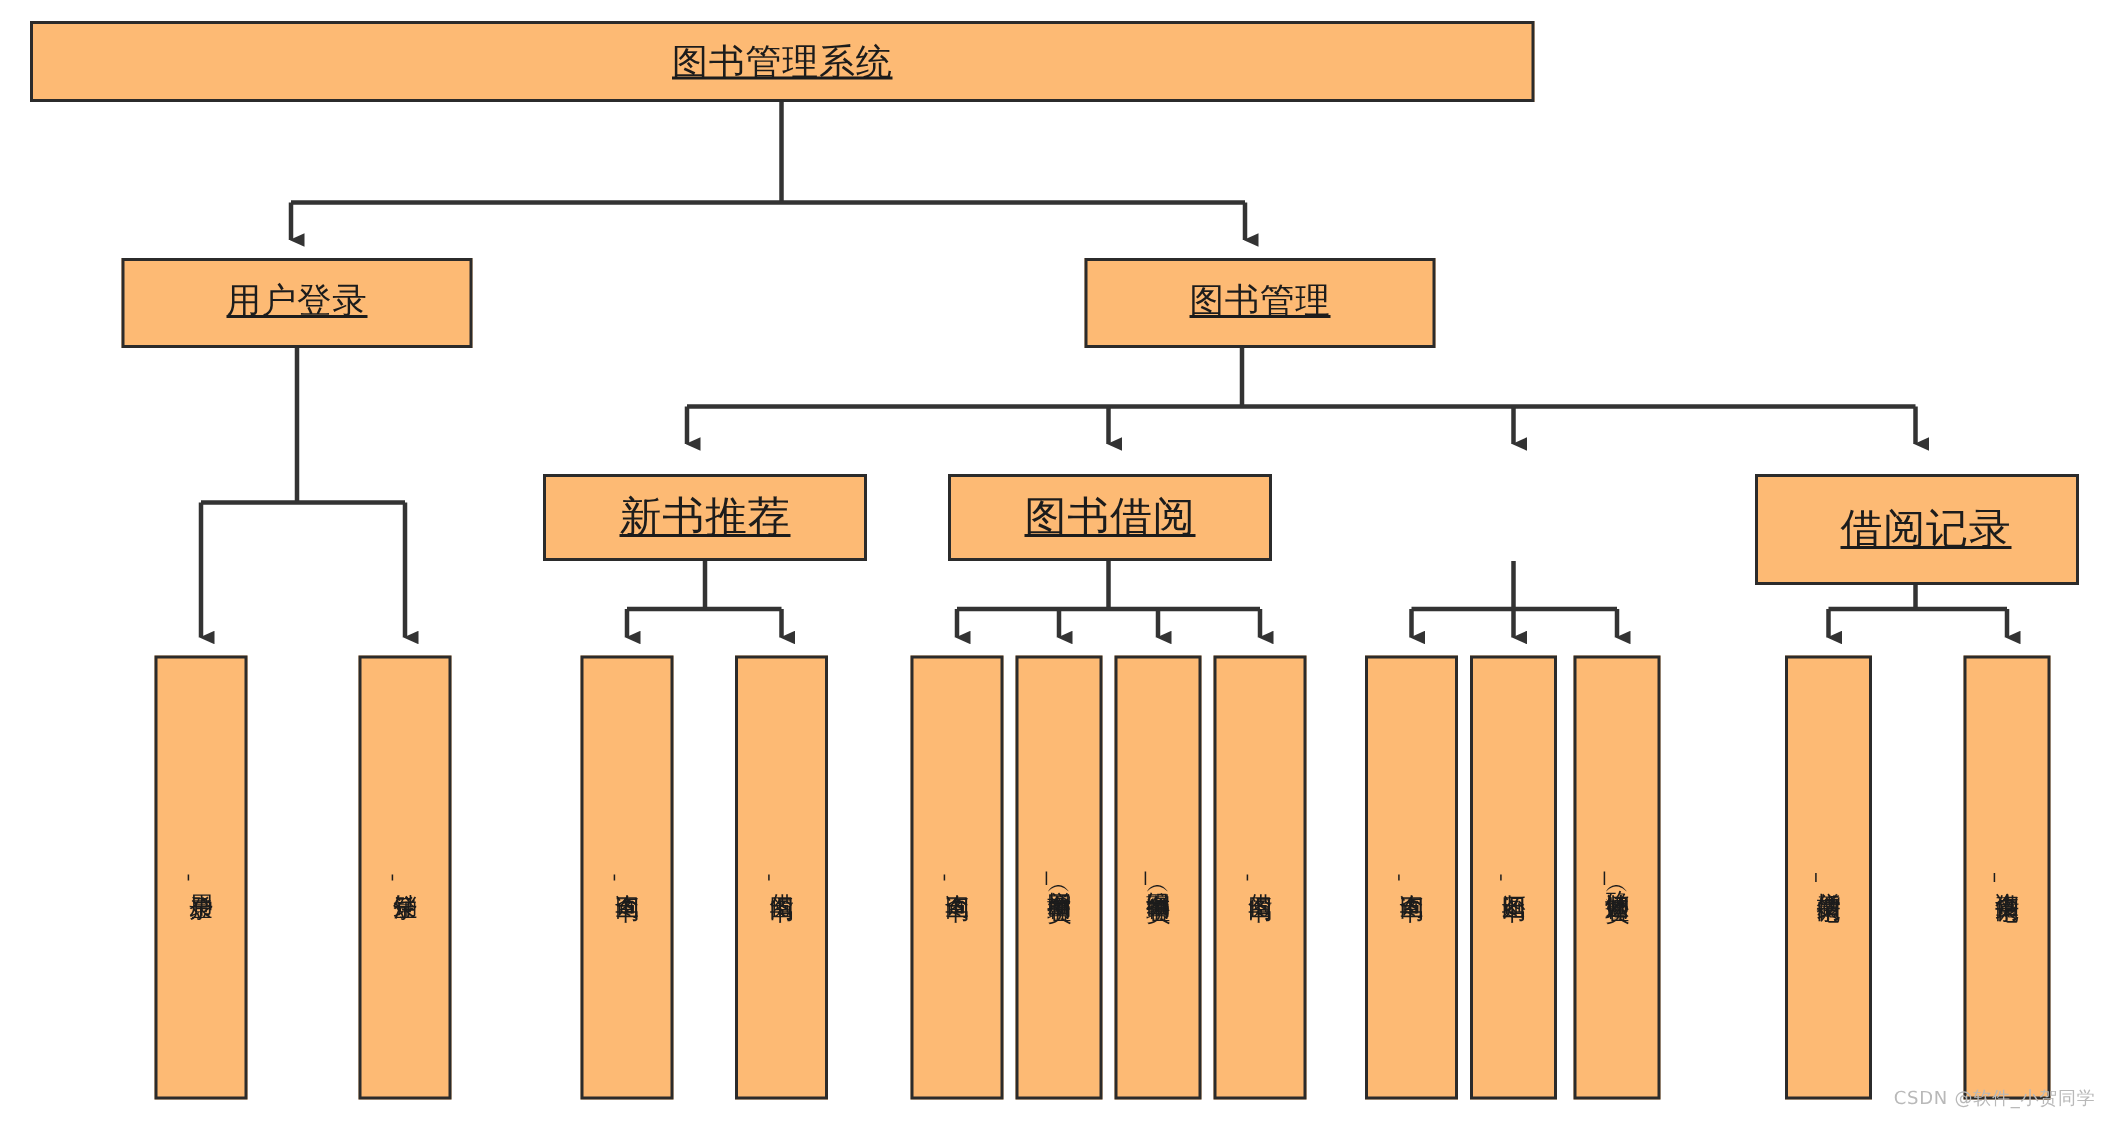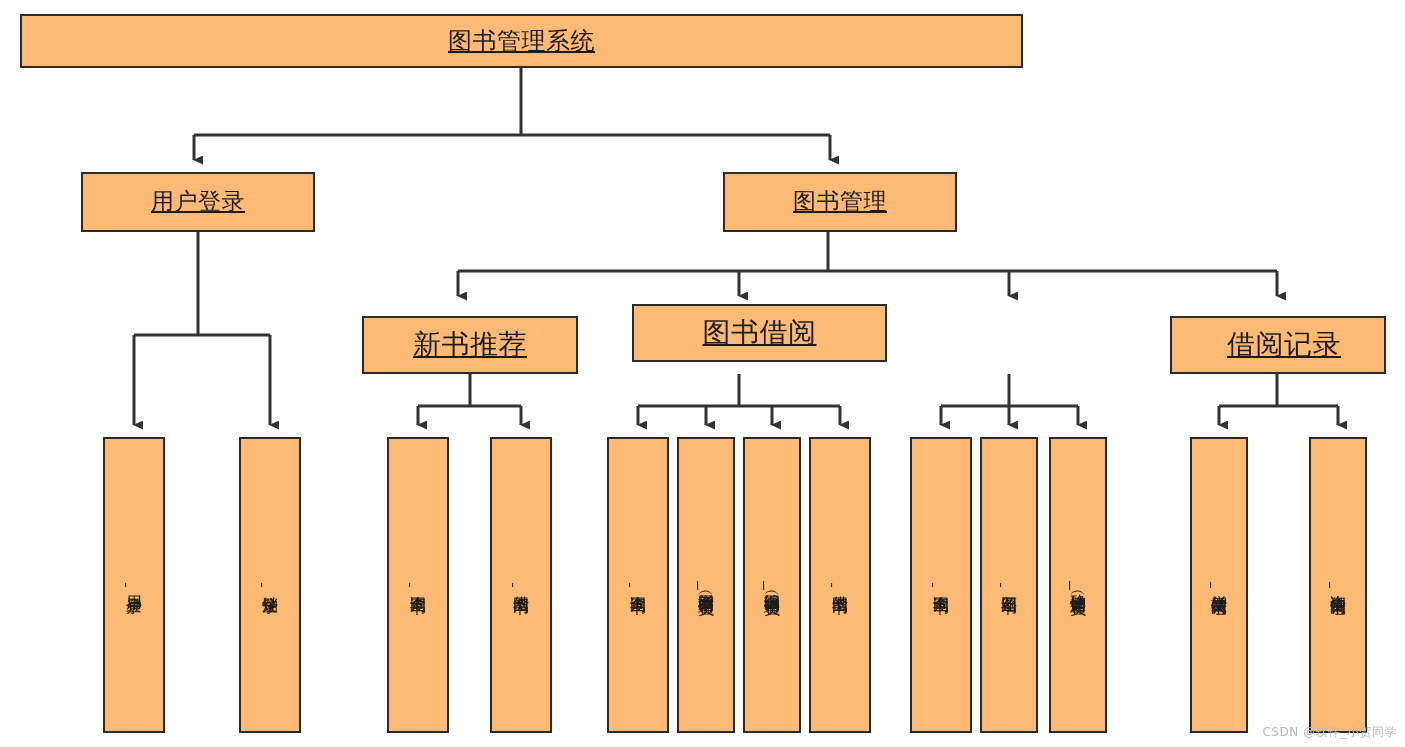--- a/index.html
+++ b/index.html
@@ -121,22 +121,22 @@
       <path d="M 1338 406 L 1338 425" marker-end="url(#arrowhead)"></path>
     </g>
   </svg>
 
   <div class="node node-h node-root" style="left:20px; top:14px; width:1003px; height:54px;">图书管理系统</div>
 
   <div class="node node-h node-l2" style="left:81px; top:172px; width:234px; height:60px;">用户登录</div>
   <div class="node node-h node-l2" style="left:723px; top:172px; width:234px; height:60px;">图书管理</div>
 
   <div class="node node-h node-l3" style="left:362px; top:316px; width:216px; height:58px;">新书推荐</div>
-  <div class="node node-h node-l3" style="left:632px; top:304px; width:255px; height:58px;">图书借阅</div>
-  <div class="node node-h node-l3" style="left:1170px; top:316px; width:216px; height:58px;padding-left:12px;">借阅记录</div>
+  <div class="node node-h node-l3" style="left:632px; top:316px; width:216px; height:58px;">图书借阅</div>
+  <div class="node node-h node-l3" style="left:1170px; top:316px; width:216px; height:74px;padding-left:12px;">借阅记录</div>
 
   <div class="node" style="left:103px; top:437px; width:62px; height:296px;">
     <span class="leaf-text">用户登录</span>
   </div>
   <div class="node" style="left:239px; top:437px; width:62px; height:296px;">
     <span class="leaf-text">注销登录</span>
   </div>
 
   <div class="node" style="left:387px; top:437px; width:62px; height:296px;">
     <span class="leaf-text">查询图书</span>

